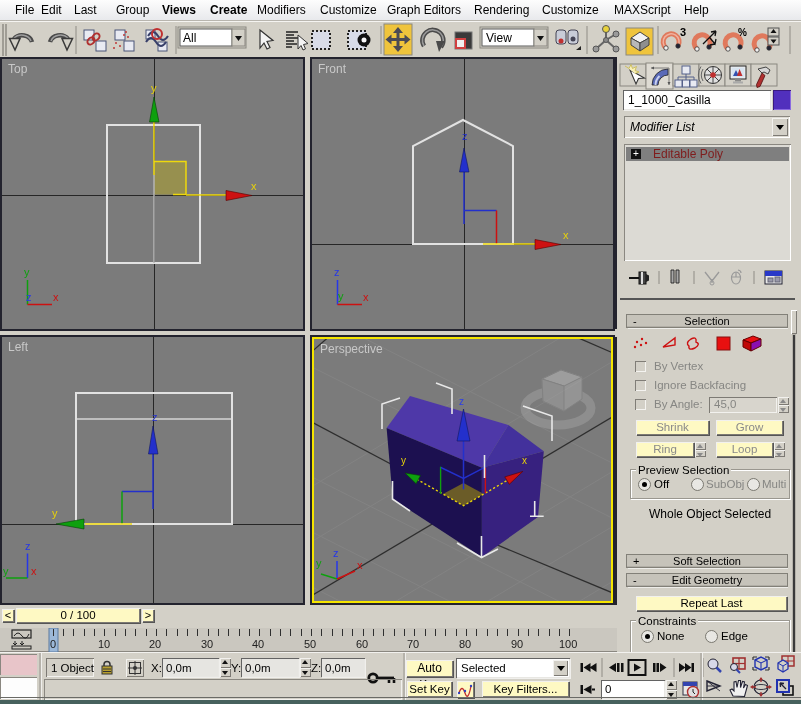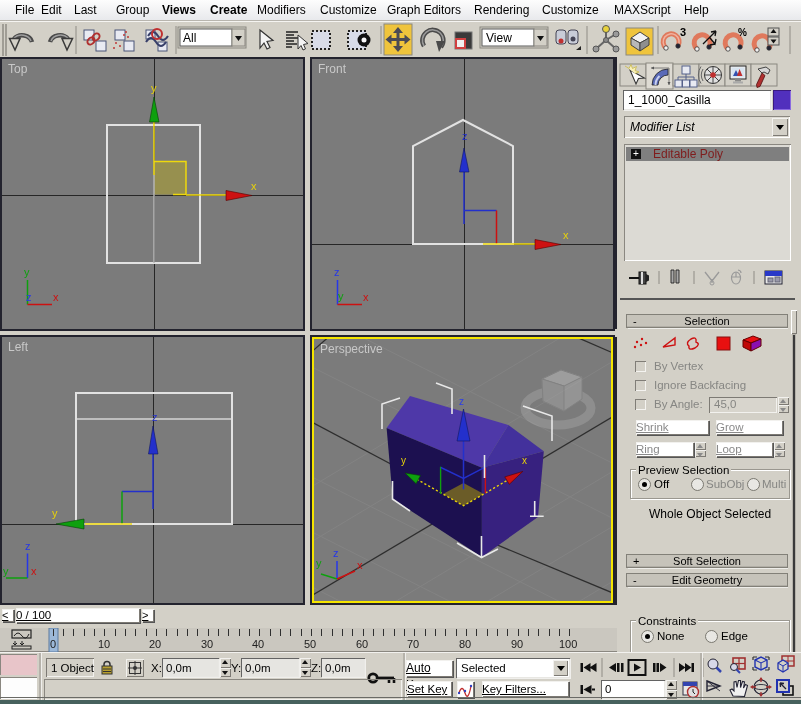--- a/index.html
+++ b/index.html
@@ -17,21 +17,21 @@
 .spin .u:after{content:"";position:absolute;left:2px;top:2px;border-left:3px solid transparent;border-right:3px solid transparent;border-bottom:4px solid #111;}
 .spin .d:after{content:"";position:absolute;left:2px;top:3px;border-left:3px solid transparent;border-right:3px solid transparent;border-top:4px solid #111;}
 .gspin .u:after{border-bottom-color:#8a8a8a;}
 .gspin .d:after{border-top-color:#8a8a8a;}
 .rolhead{position:absolute;left:10px;width:160px;height:12px;background:#c6c3ba;box-shadow:0 0 0 1px #828078, 1px 2px 0 #eeede9, inset 0 -1px 0 #b1aea6;font-size:11px;text-align:center;color:#000;}
 .rolhead b{position:absolute;left:6px;top:0;font-weight:normal;}
 .chk{position:absolute;width:11px;height:11px;background:#d3d0c7;box-shadow:inset 1px 1px 0 #807d77, inset -1px -1px 0 #f4f3f0;}
 .radio{position:absolute;width:11px;height:11px;border-radius:50%;background:#e8e7e3;border:1px solid #7a7870;}
 .radio.on:after{content:"";position:absolute;left:3px;top:3px;width:5px;height:5px;border-radius:50%;background:#000;}
 .gtxt{color:#868683;}
-.btn{position:absolute;background:#ffffff;box-shadow:inset 1px 1px 0 #f2f1ee, inset -1px -1px 0 #7d7a74, 1px 1px 0 #555;font-size:12px;text-align:left;text-decoration:underline;}
+.btn{position:absolute;background:#fef9c3;box-shadow:inset 1px 1px 0 #f2f1ee, inset -1px -1px 0 #7d7a74, 1px 1px 0 #555;font-size:12px;text-align:center;}
 </style>
 </head>
 <body>
 <div id="root">
 
 <div class="abs" style="left:0;top:0;width:801px;height:20px;background:linear-gradient(#fdfdfd,#e8e9ec);border-bottom:1px solid #b8b5ae;"></div>
 <div id="menus" style="position:absolute;top:3px;left:0;width:801px;height:16px;font-size:12px;color:#000;">
 <span class="txt" style="left:15px;">File</span>
 <span class="txt" style="left:41px;">Edit</span>
 <span class="txt" style="left:74px;">Last</span>
@@ -566,20 +566,21 @@
  <div class="radio on" style="left:21px;top:421px;"></div>
  <div class="txt" style="left:37px;top:421px;font-size:11.5px;">Off</div>
  <div class="radio" style="left:74px;top:421px;"></div>
  <div class="txt gtxt" style="left:89px;top:421px;font-size:11.5px;">SubObj</div>
  <div class="radio" style="left:130px;top:421px;"></div>
  <div class="txt gtxt" style="left:145px;top:421px;font-size:11.5px;">Multi</div>
  <div class="txt" style="left:32px;top:450px;font-size:12px;">Whole Object Selected</div>
 
  <div class="rolhead" style="top:498px;"><b>+</b>Soft Selection</div>
  <div class="rolhead" style="top:517px;"><b>-</b>Edit Geometry</div>
+ <div class="btn" style="left:19px;top:539px;width:151px;height:15px;color:#000;font-size:11.5px;line-height:15px;">Repeat Last</div>
  <div class="gbx" style="left:13px;top:563px;width:158px;height:32px;border-bottom:0;box-shadow:1px 0 0 #ffffff, inset 1px 1px 0 #ffffff;"></div>
  <div class="txt" style="left:19px;top:558px;font-size:11.5px;background:#d3d0c7;padding:0 2px;">Constraints</div>
  <div class="radio on" style="left:24px;top:573px;"></div>
  <div class="txt" style="left:40px;top:573px;font-size:11.5px;">None</div>
  <div class="radio" style="left:88px;top:573px;"></div>
  <div class="txt" style="left:104px;top:573px;font-size:11.5px;">Edge</div>
 
  <div class="abs" style="left:175px;top:253px;width:4px;height:392px;background:#b5b2aa;"></div>
  <div class="abs" style="left:174px;top:253px;width:6px;height:24px;background:#d3d0c7;box-shadow:inset 1px 1px 0 #fff, inset -1px -1px 0 #7d7a74;"></div>
  <div class="abs" style="left:176px;top:278px;width:2px;height:367px;background:#3a3a3a;"></div>

